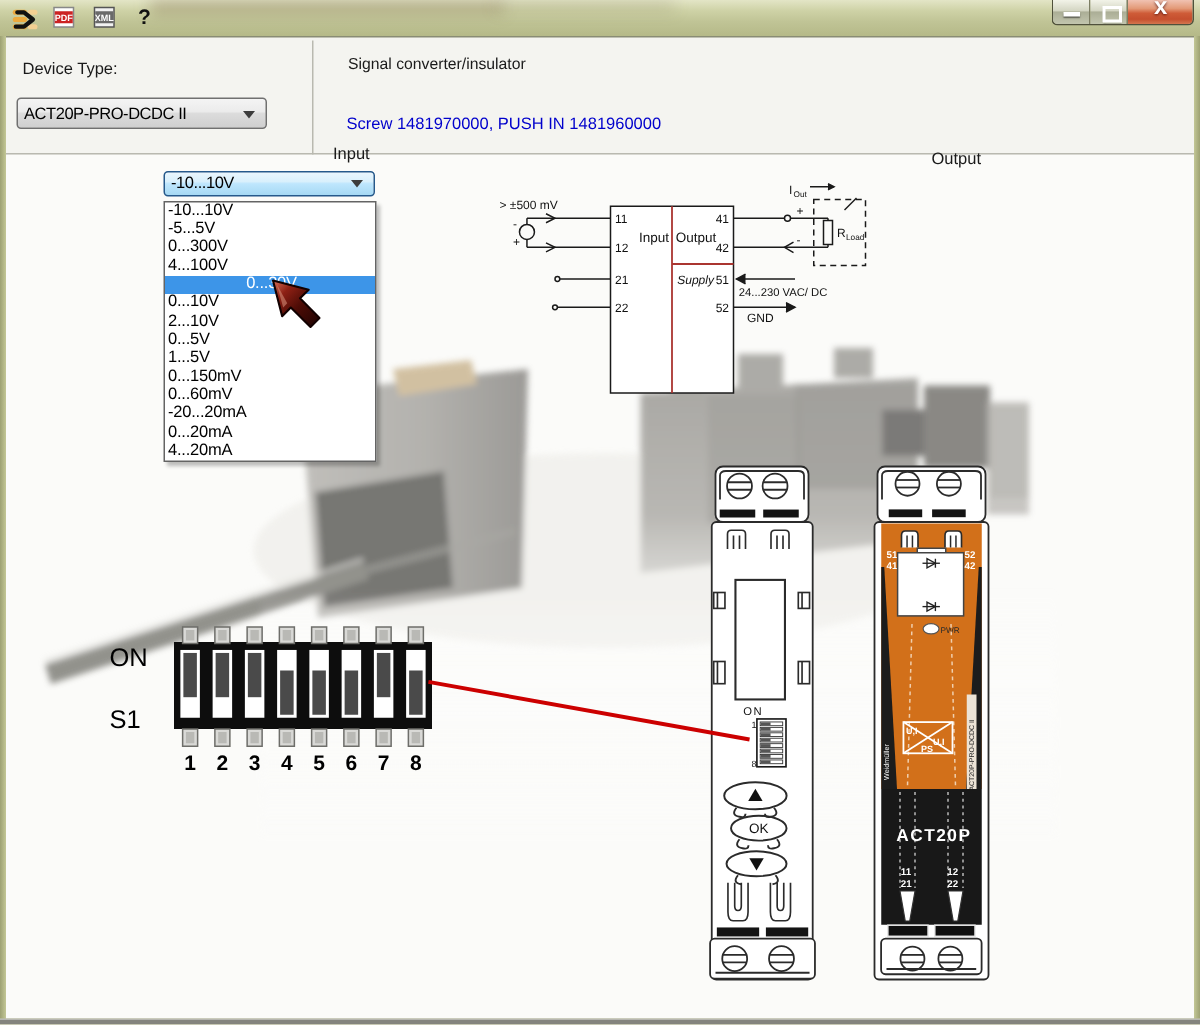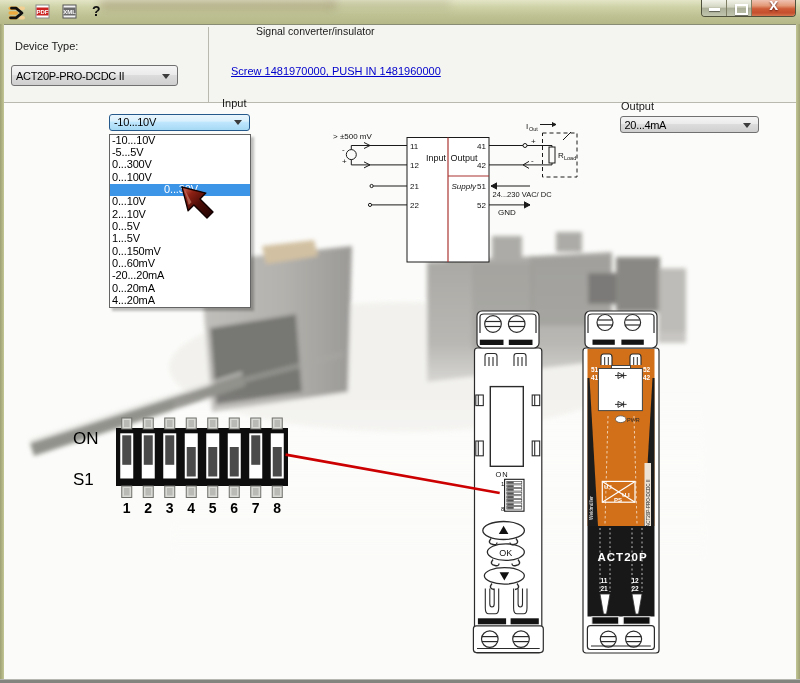--- a/index.html
+++ b/index.html
@@ -89,22 +89,22 @@
   </div>
 
   <div id="content">
     <div id="toppanel">
       <div id="vsep"></div>
       <div class="lbl" style="left:11px; top:15px;">Device Type:</div>
       <div class="combo" style="left:7px; top:40px; width:167px; height:21px;">
         <span class="txt">ACT20P-PRO-DCDC II</span>
           <span class="arr"></span>
       </div>
-      <div class="lbl" style="left:228px; top:0; font-size:10.5px;margin-left:24px;">Signal converter/insulator</div>
-      <div class="lbl" style="left:227px; top:40px; color:#0000cc; text-decoration:underline; font-size:11px;">Screw 1481970000, PUSH IN 1481960000</div>
+      <div class="lbl" style="left:228px; top:12px; font-size:10.5px;">Signal converter/insulator</div>
+      <div class="lbl" style="left:227px; top:52px; color:#0000cc; font-size:11px;">Screw 1481970000, PUSH IN 1481960000</div>
     </div>
 
     <div id="mainarea" class="abs" style="left:0; top:68px; width:792px; height:575px; overflow:hidden;">
 
       <div id="photo" class="abs" style="left:0;top:0;width:792px;height:575px;">
           <svg style="left:0;top:0;" width="792" height="575" viewBox="0 0 792 575">
         <defs>
           <filter id="pb" x="-5%" y="-5%" width="110%" height="110%">
                 <feGaussianBlur stdDeviation="2.2"></feGaussianBlur>
               </filter>
@@ -152,21 +152,21 @@
 
       <div class="lbl" style="left:218px; top:5px;">Input</div>
       <div class="combo" id="combo-input" style="left:105px; top:21.5px; width:141px; height:17px;">
         <span class="txt">-10...10V</span>
           <span class="arr"></span>
       </div>
       <div id="ddlist">
         <div class="it">-10...10V</div>
         <div class="it">-5...5V</div>
         <div class="it">0...300V</div>
-        <div class="it">0...100V</div>
+        <div class="it">4...100V</div>
         <div class="it sel">0...30V</div>
         <div class="it">0...10V</div>
         <div class="it">2...10V</div>
         <div class="it">0...5V</div>
         <div class="it">1...5V</div>
         <div class="it">0...150mV</div>
         <div class="it">0...60mV</div>
         <div class="it">-20...20mA</div>
         <div class="it">0...20mA</div>
         <div class="it">4...20mA</div>
@@ -179,24 +179,20 @@
             <stop offset="0.25" stop-color="#8d2014"></stop>
             <stop offset="0.55" stop-color="#4d0c06"></stop>
             <stop offset="1" stop-color="#1d0302"></stop>
           </linearGradient>
         </defs>
         <polygon points="1,1 7.1,24.8 12.9,19 26,32 32,26 19,12.9 24.8,7.1" fill="url(#curg)" stroke="#120101" stroke-width="1.4" stroke-linejoin="round"></polygon>
         <polygon points="3.5,3.5 7.8,19 10.5,16.2" fill="#d08a74" opacity="0.6"></polygon>
       </svg>
 
       <div class="lbl" style="left:617px; top:8px;">Output</div>
-      <div class="combo" style="left:615.5px; top:24px; width:139px; height:17px;">
-        <span class="txt">20...4mA</span>
-          <span class="arr"></span>
-      </div>
 
       <svg id="circuit" style="left:326px; top:26px;" width="254" height="164" viewBox="0 0 254 164" font-family="Liberation Sans, sans-serif">
         <g stroke="#1a1a1a" stroke-width="1" fill="none">
           <rect x="77" y="19.5" width="82" height="124.5" fill="#ffffff"></rect>
           <line x1="118" y1="19.5" x2="118" y2="144" stroke="#aa3530" stroke-width="1.2"></line>
           <line x1="118" y1="58" x2="159" y2="58" stroke="#aa3530" stroke-width="1.2"></line>
 
           <line x1="21.3" y1="27.5" x2="77" y2="27.5"></line>
           <line x1="21.3" y1="46.9" x2="77" y2="46.9"></line>
           <line x1="21.3" y1="27.5" x2="21.3" y2="31.6"></line>

